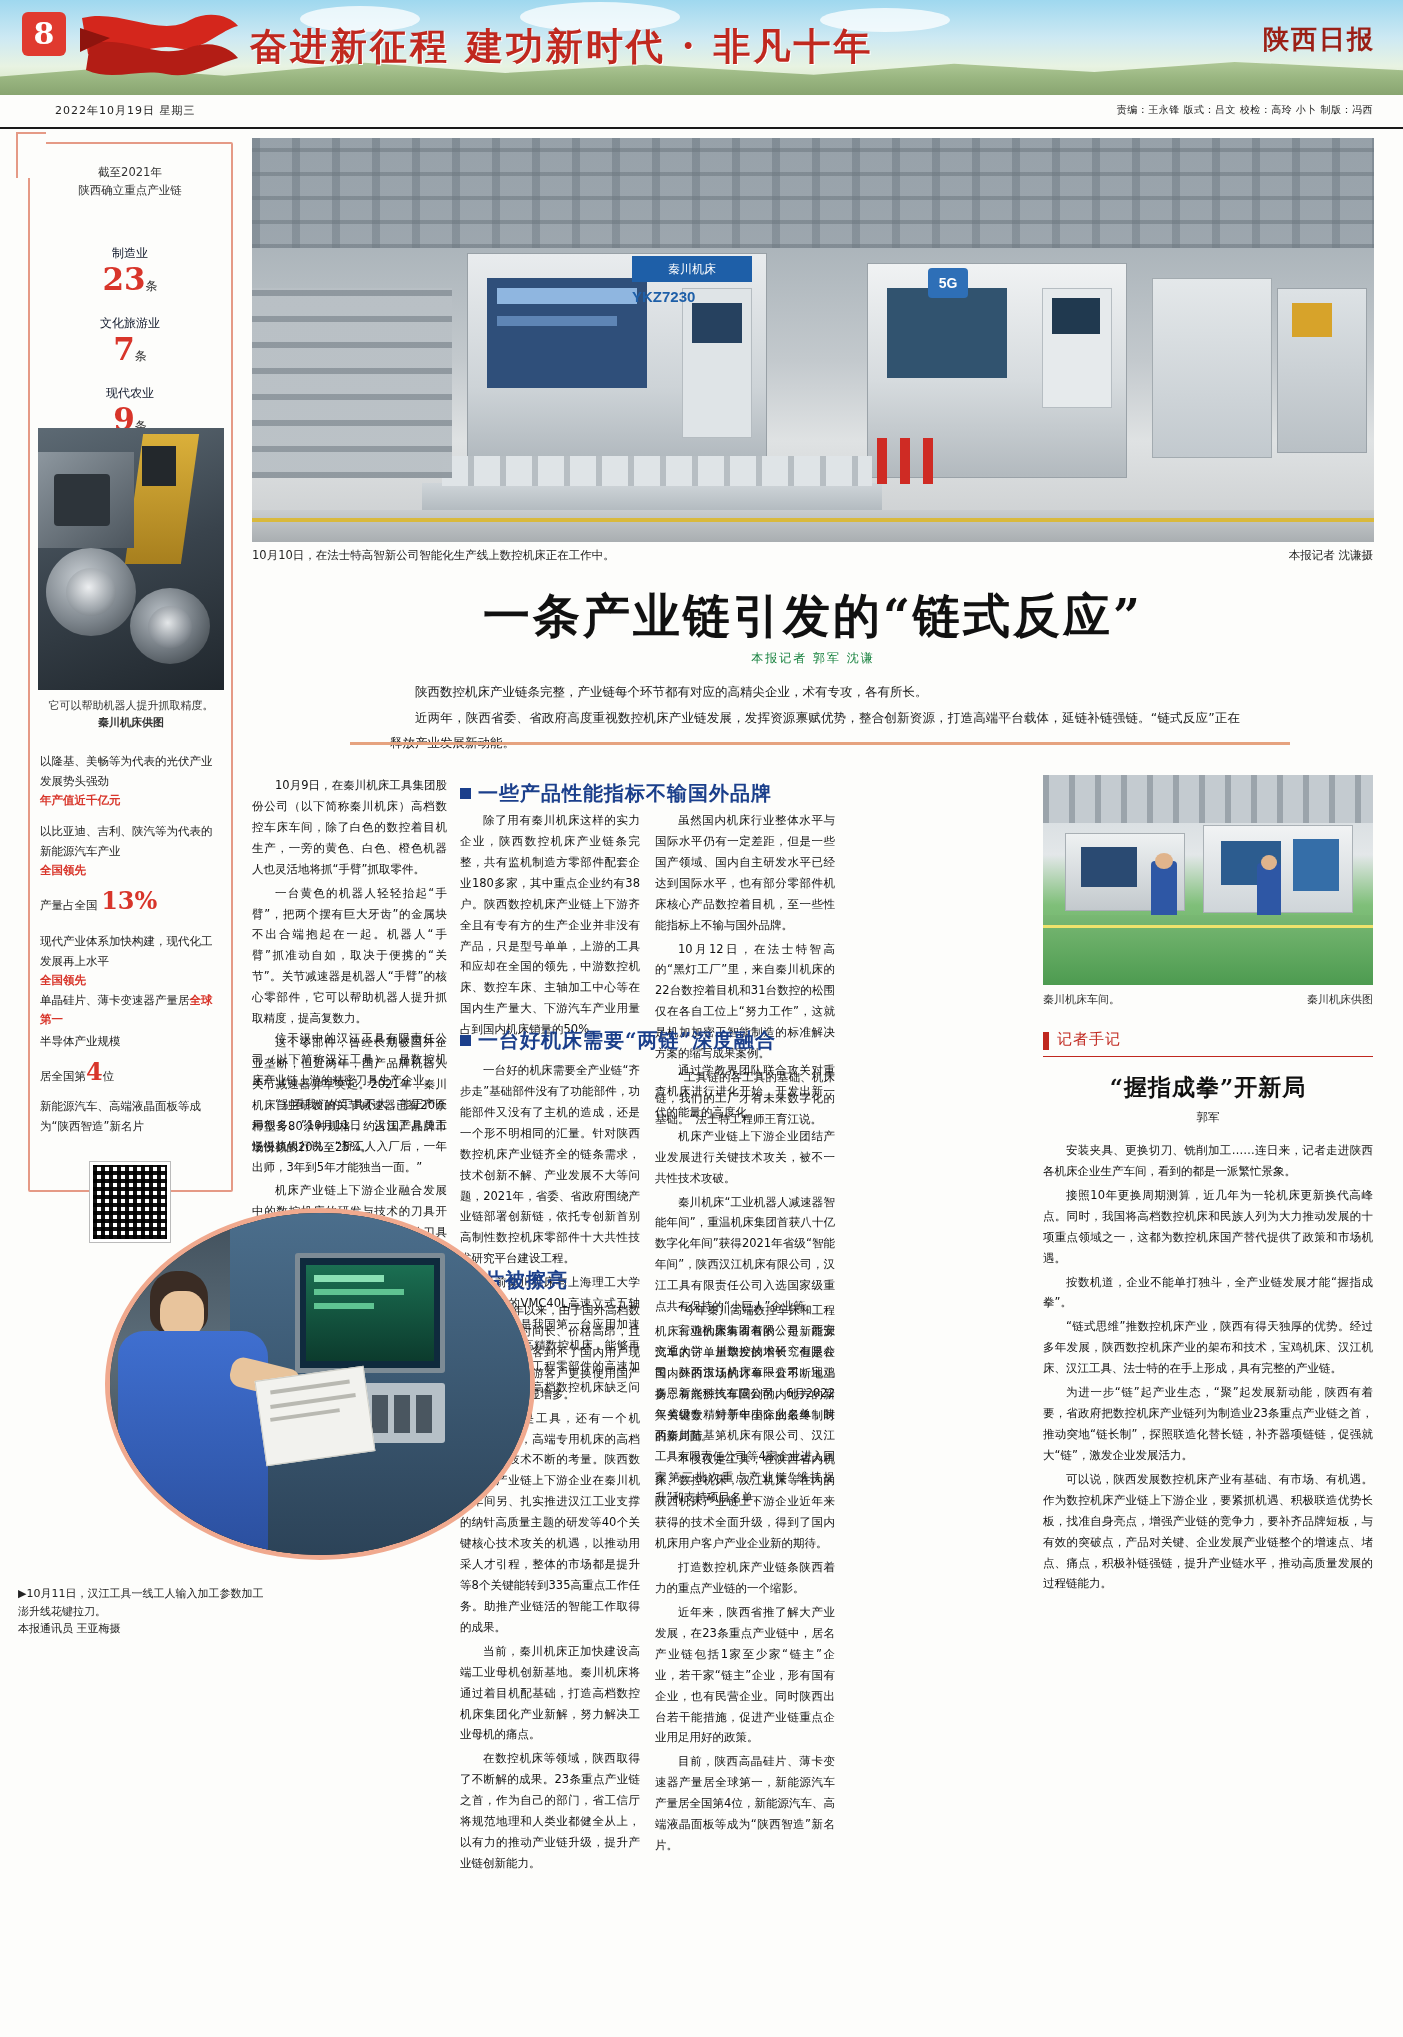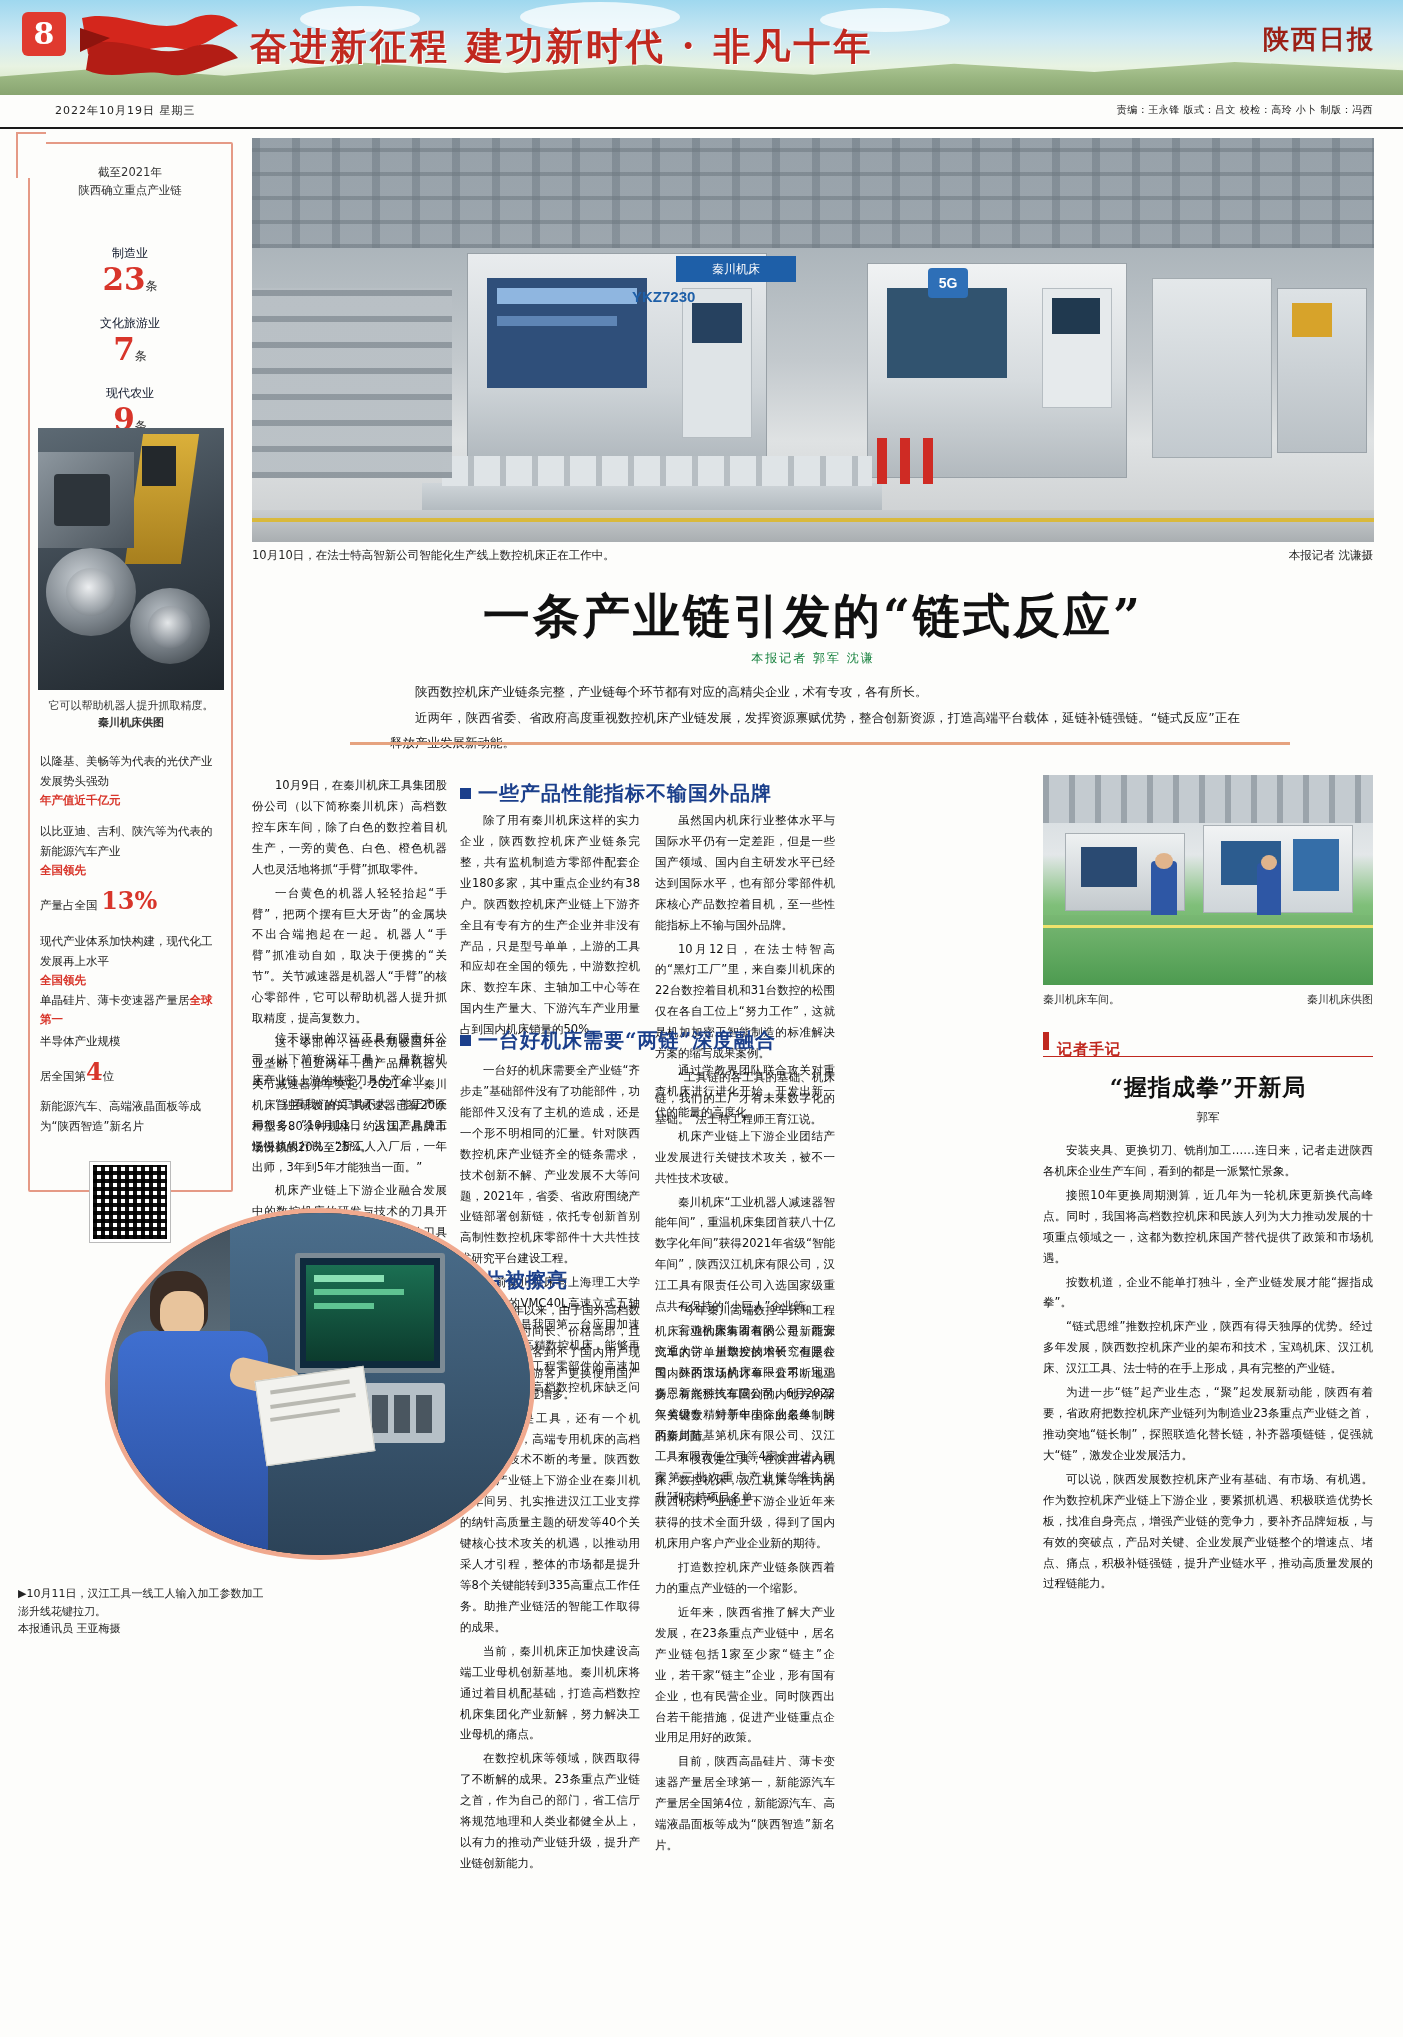--- a/index.html
+++ b/index.html
@@ -153,22 +153,22 @@
   .right-photo-cap{
     position:absolute; left:1043px; top:992px; width:330px;
     font-size:11px; color:#333; display:flex; justify-content:space-between;
   }
 
   
   .notes-head{
     position:absolute; left:1043px; top:1028px; width:330px; height:26px;
   }
   .notes-bar{ position:absolute; left:0; top:4px; width:6px; height:18px; background:#c0281f;}
-  .notes-title{ position:absolute; left:14px; top:2px; font-size:15px; font-weight:bold;
-    color:#c0281f; font-family:"DejaVu Serif","Liberation Serif",serif; letter-spacing:1px;margin-top:10px;}
+  .notes-title{ position:absolute; left:14px; top:2px; font-size:15px; font-weight:normal;
+    color:#c0281f; font-family:"DejaVu Serif","Liberation Serif",serif; letter-spacing:1px;}
   .notes-line{ position:absolute; left:0; top:1056px; width:330px; height:1px; background:#c0281f;}
   .notes-h2{
     position:absolute; left:1043px; top:1072px; width:330px; text-align:center;
     font-family:"DejaVu Serif","Liberation Serif",serif;
     font-size:23px; font-weight:bold; color:#111; letter-spacing:1px;
   }
   .notes-author{
     position:absolute; left:1043px; top:1110px; width:330px; text-align:center;
     font-size:11.5px; color:#222;
   }
@@ -320,21 +320,21 @@
     <div class="ph" style="left:190px;top:318px;width:430px;height:30px;background:repeating-linear-gradient(90deg,#dfe4e7 0 26px,#b7bec3 26px 32px);"></div>
 
     <div class="ph" style="left:625px;top:300px;width:10px;height:46px;background:#cf2b24;"></div>
     <div class="ph" style="left:648px;top:300px;width:10px;height:46px;background:#cf2b24;"></div>
     <div class="ph" style="left:671px;top:300px;width:10px;height:46px;background:#cf2b24;"></div>
 
     <div class="ph" style="left:0px;top:150px;width:200px;height:190px;background:repeating-linear-gradient(0deg,#8d969d 0 6px,#b9c0c5 6px 26px);opacity:.95;"></div>
 
     <div class="ph" style="left:0;top:372px;width:1122px;height:32px;background:linear-gradient(180deg,#c9cdcf,#a9aeb1);"></div>
     <div class="ph" style="left:0;top:380px;width:1122px;height:4px;background:#d9b93c;"></div>
-    <div class="ph" style="left:380px;top:118px;width:120px;height:26px;background:#1e5fa8;color:#fff;font-size:12px;line-height:26px;text-align:center;font-family:'DejaVu Sans',sans-serif;margin-left:44px;">秦川机床</div>
+    <div class="ph" style="left:380px;top:118px;width:120px;height:26px;background:#1e5fa8;color:#fff;font-size:12px;line-height:26px;text-align:center;font-family:'DejaVu Sans',sans-serif;">秦川机床</div>
     <div class="ph" style="left:380px;top:150px;width:130px;height:20px;color:#1e5fa8;font-size:15px;font-weight:bold;font-family:'Liberation Sans',sans-serif;">YKZ7230</div>
   </div>
   <div class="hero-caption">10月10日，在法士特高智新公司智能化生产线上数控机床正在工作中。</div>
   <div class="hero-byline">本报记者  沈谦摄</div>
 
   <div class="headline">一条产业链引发的“链式反应”</div>
   <div class="byline">本报记者  郭军  沈谦</div>
 
   <div class="lede">
     <p>陕西数控机床产业链条完整，产业链每个环节都有对应的高精尖企业，术有专攻，各有所长。</p>

